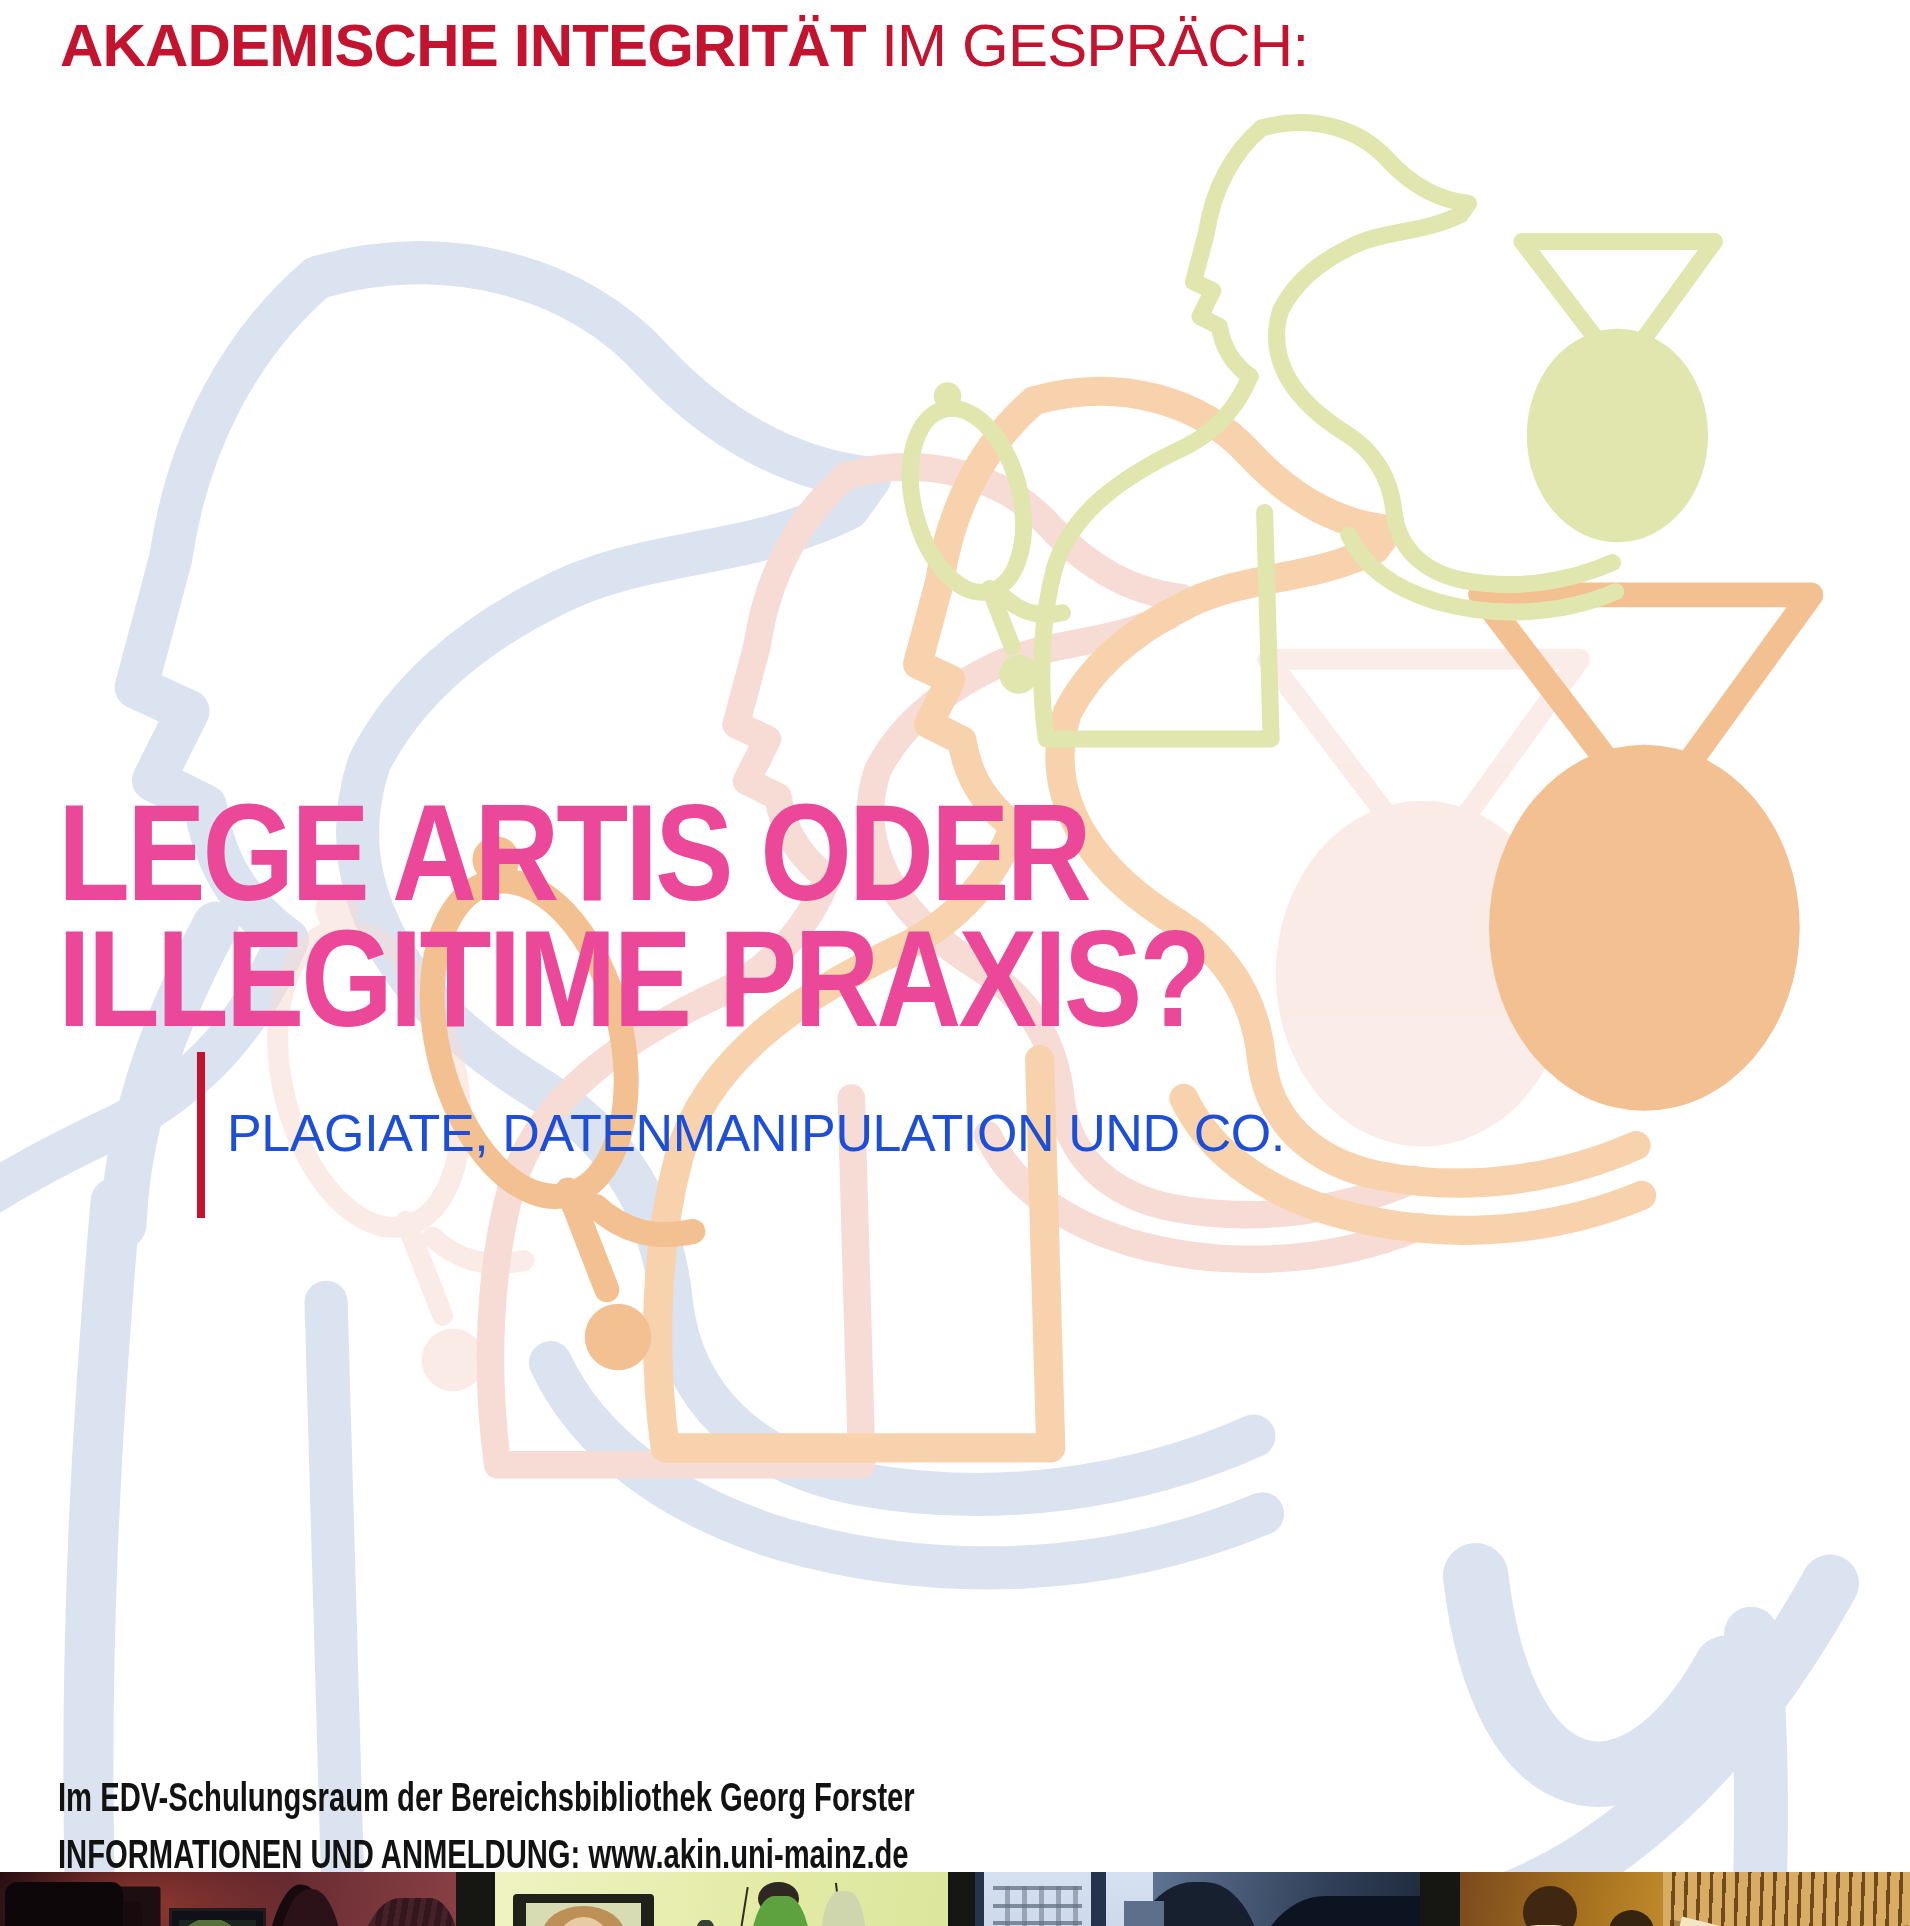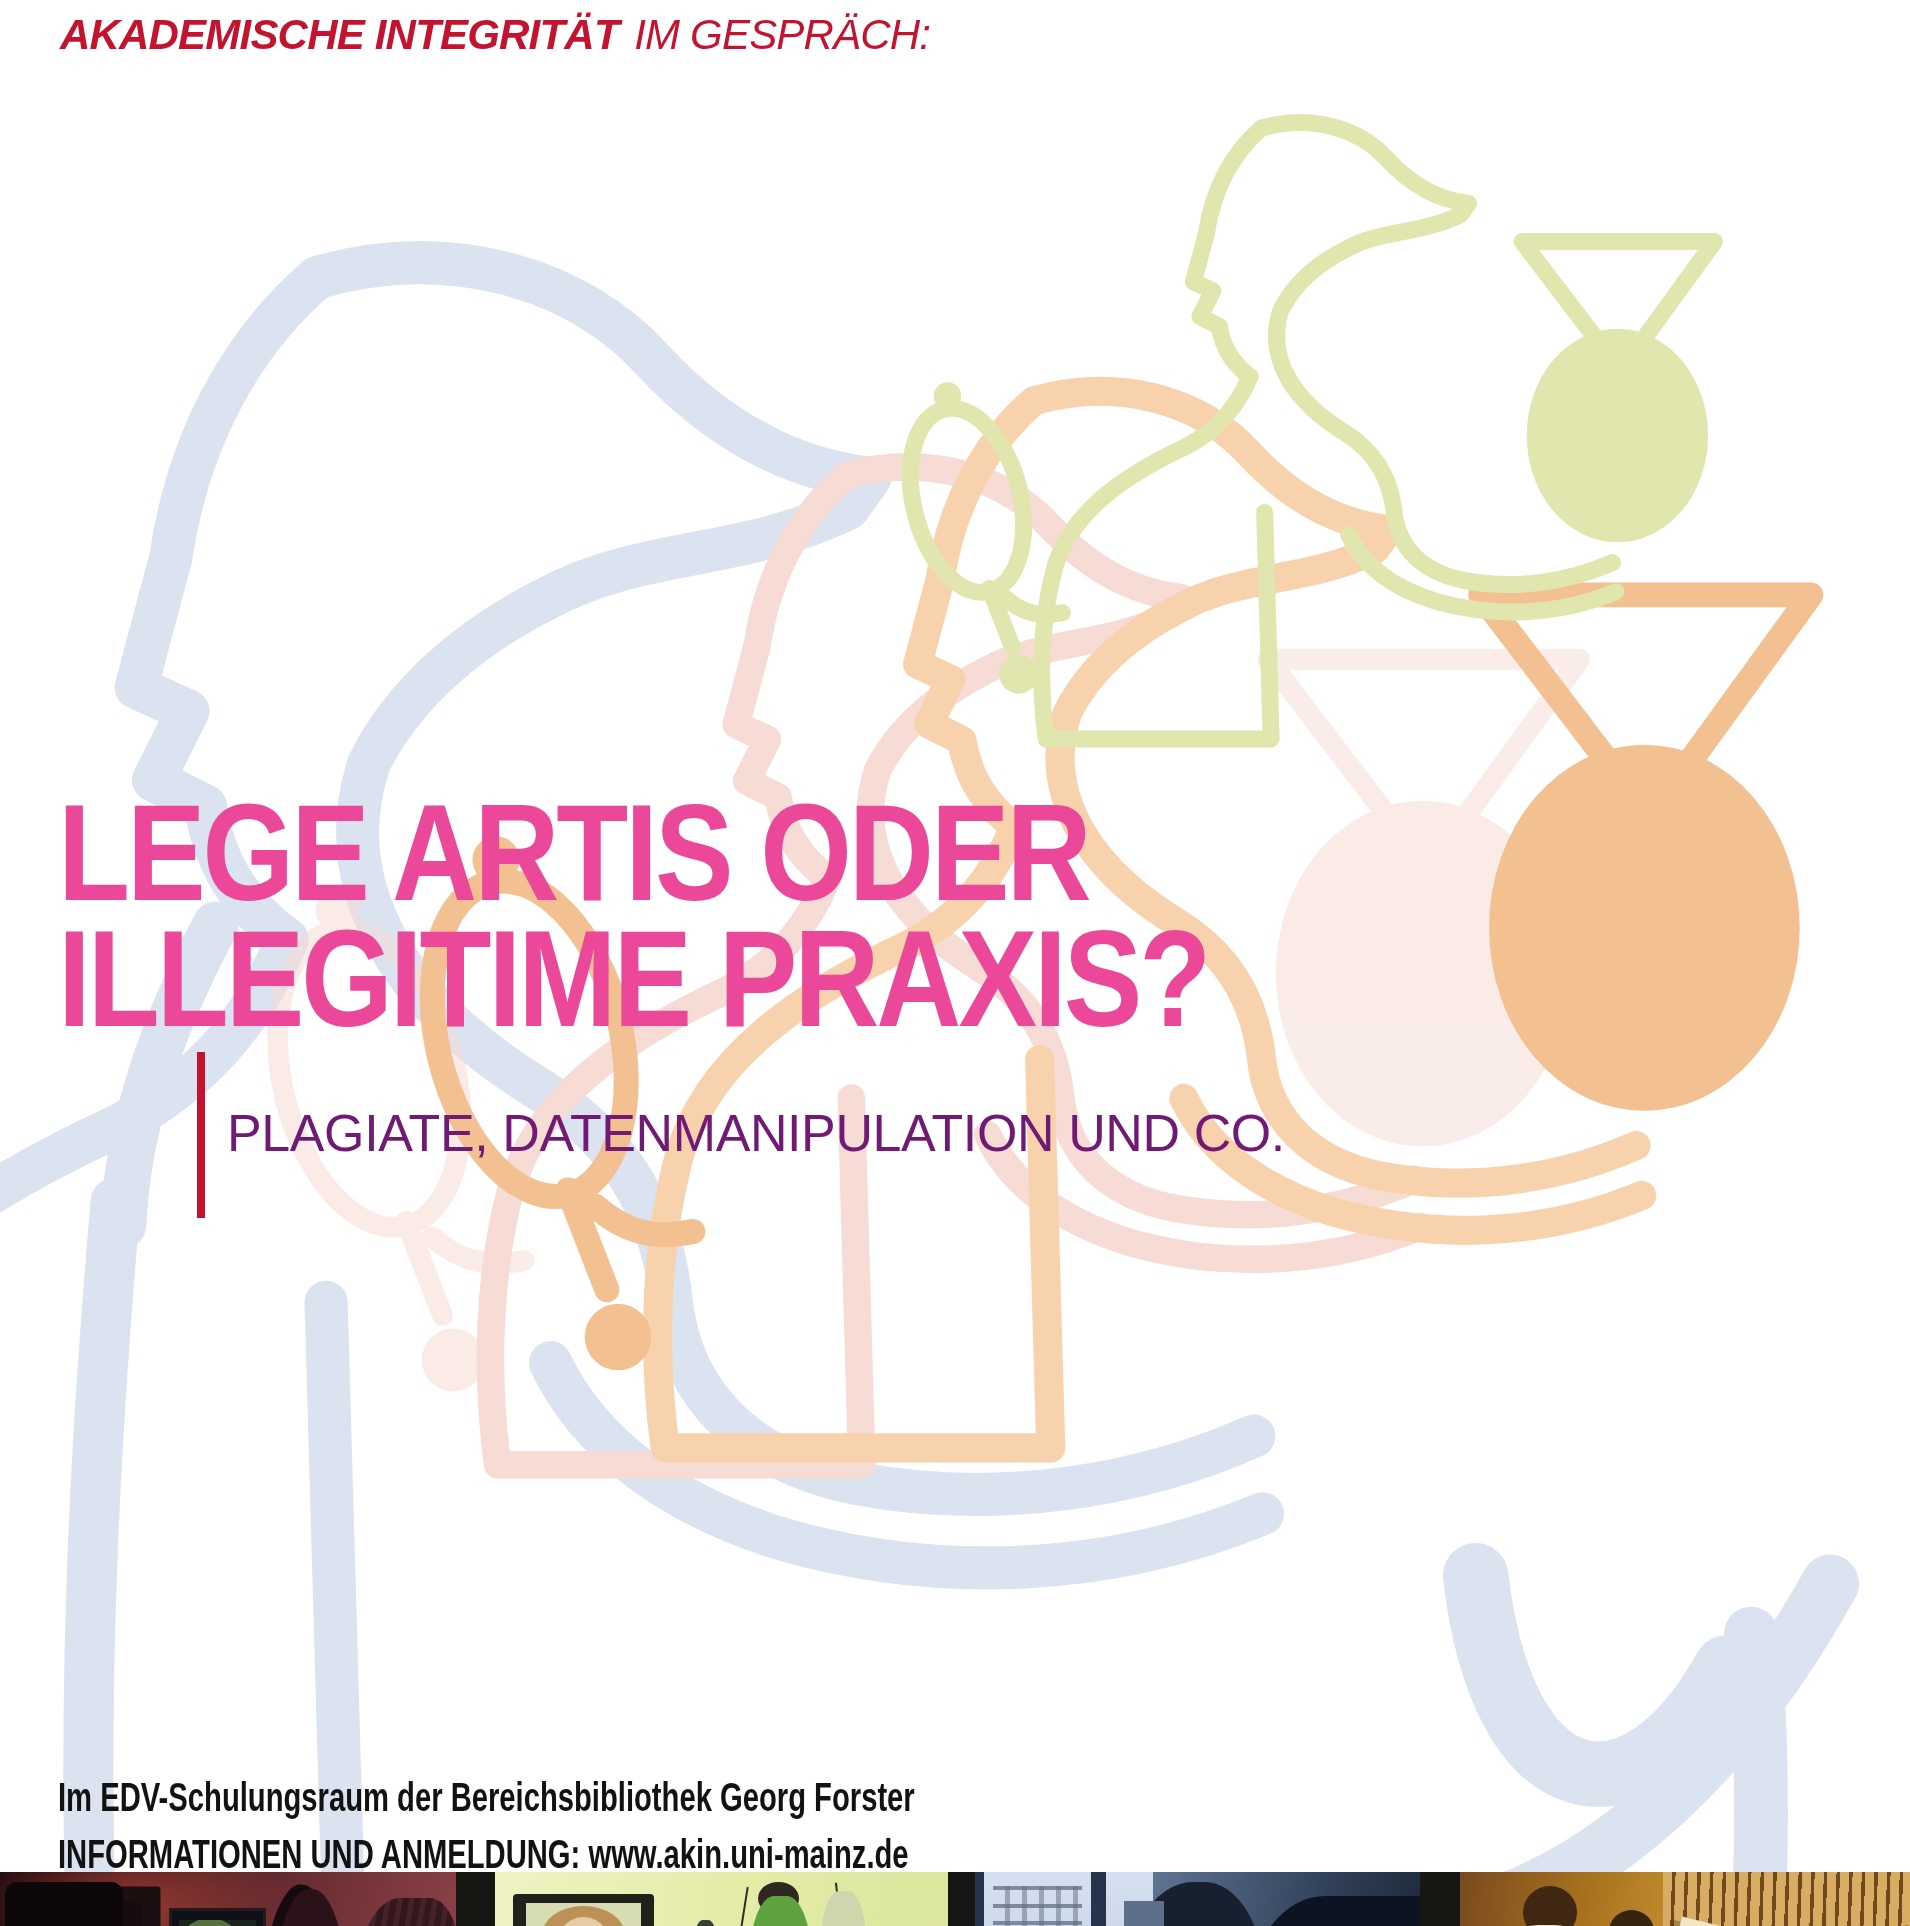--- a/index.html
+++ b/index.html
@@ -9,31 +9,31 @@
   }
   .abs{position:absolute;}
   .nowrap{white-space:nowrap;}
   .sx73{display:inline-block;transform:scaleX(.73);transform-origin:0 0;white-space:nowrap;}
   .sx86{display:inline-block;transform:scaleX(.86);transform-origin:0 0;white-space:nowrap;}
 
   
   #bg-art{left:0;top:0;width:1911px;height:2566px;z-index:0;}
 
   
-  .kicker{left:60px;top:10.8px;font-size:42px;color:#c3132e;letter-spacing:-0.8px;z-index:3;font-style:italic;}
+  .kicker{left:60px;top:10.8px;font-size:60px;color:#c3132e;letter-spacing:-0.8px;z-index:3;}
   .kicker .b{font-weight:700;}
   .kicker .r{font-weight:400;margin-left:15.4px;}
 
   
   .title{left:58px;top:790px;z-index:3;color:#ec4899;font-weight:700;
          font-size:137px;line-height:126px;letter-spacing:-3.5px;}
 
   
   .sub-bar{left:197px;top:1052px;width:7.7px;height:166px;background:#c3132e;z-index:3;}
-  .subtitle{left:227px;top:1103px;z-index:3;color:#701a75;font-size:52px;line-height:60px;letter-spacing:-0.4px;}
+  .subtitle{left:227px;top:1103px;z-index:3;color:#1d4ed8;font-size:52px;line-height:60px;letter-spacing:-0.4px;}
 
   
   .venue{left:58px;top:1769px;z-index:3;color:#121212;font-weight:700;font-size:40px;line-height:57px;}
 
   
   .strip{left:0;top:1872px;width:1911px;height:239px;background:#161613;z-index:2;}
   .photo{position:absolute;top:0;height:239px;overflow:hidden;}
   .ph{position:absolute;}
   
   .p1{left:0;width:456px;background:linear-gradient(100deg,#200c10 0%,#3d171c 30%,#6b2e33 62%,#8f4449 100%);}

